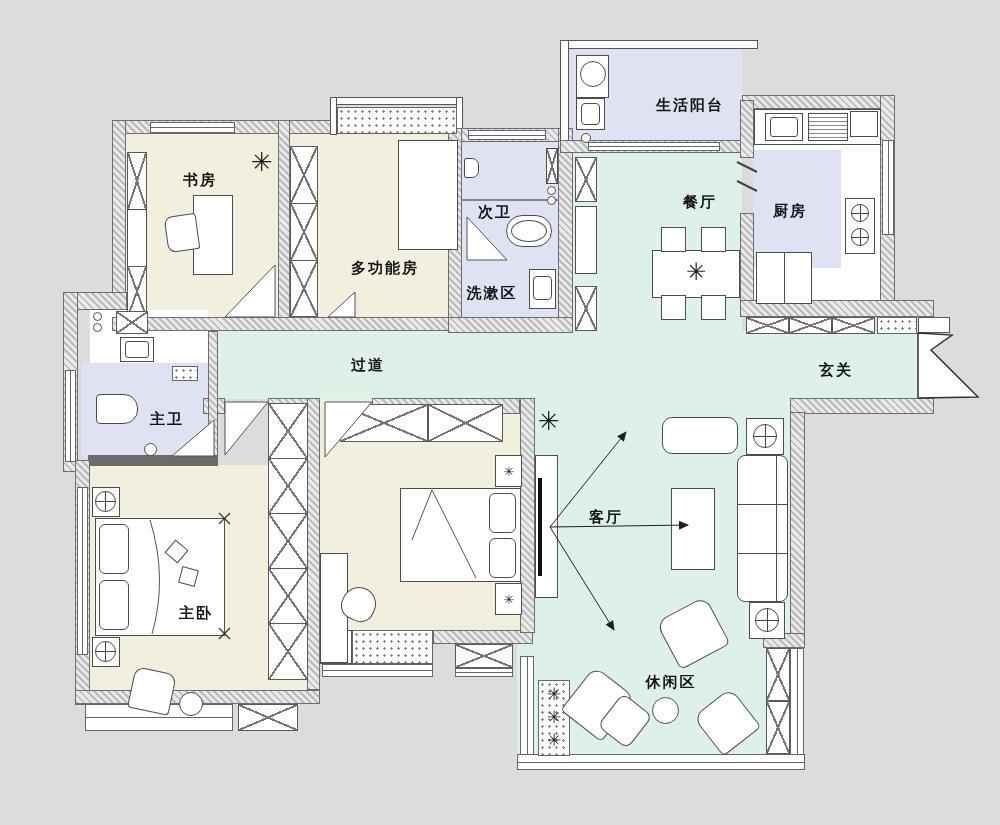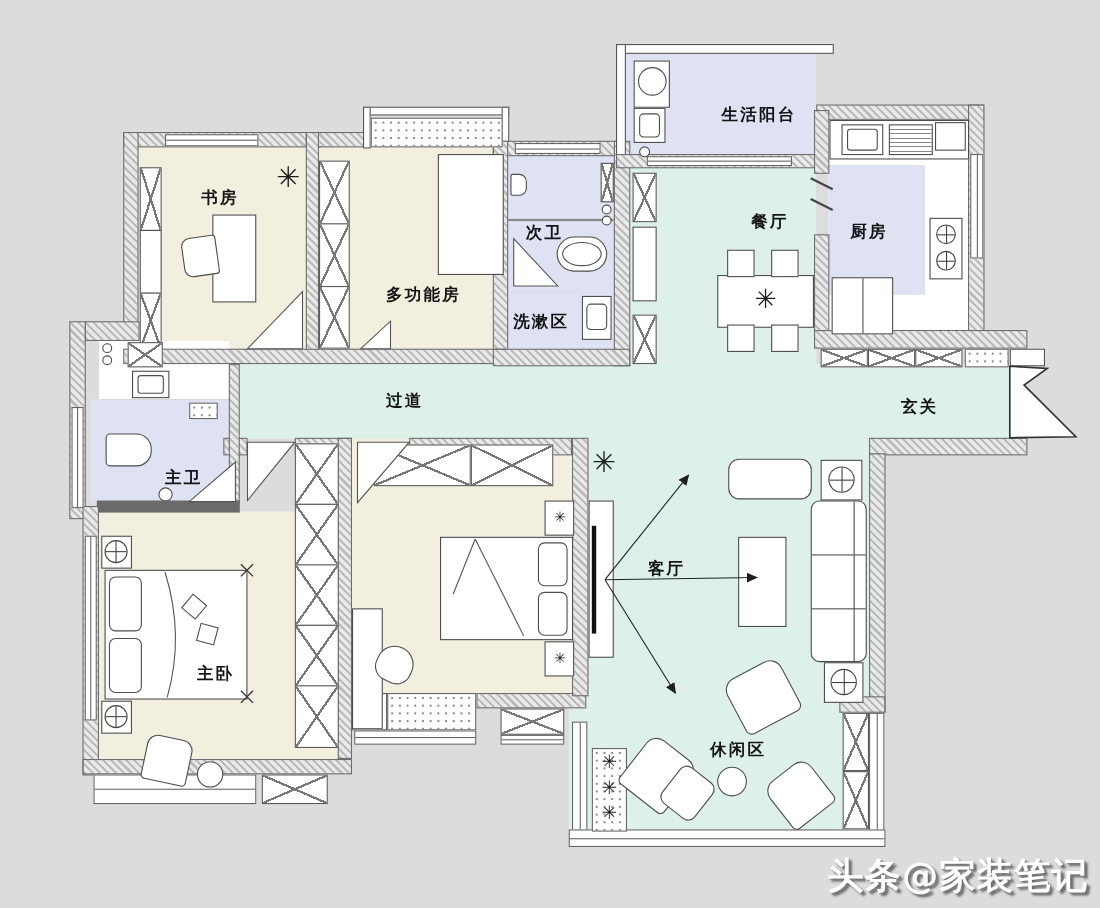--- a/index.html
+++ b/index.html
@@ -267,19 +267,18 @@
 
   <div class="rlabel" style="left:200px;top:180px;">书房</div>
   <div class="rlabel" style="left:385px;top:268px;">多功能房</div>
   <div class="rlabel" style="left:495px;top:212px;">次卫</div>
   <div class="rlabel" style="left:492px;top:293px;">洗漱区</div>
   <div class="rlabel" style="left:690px;top:95px;margin-top:10px;">生活阳台</div>
   <div class="rlabel" style="left:700px;top:202px;">餐厅</div>
   <div class="rlabel" style="left:790px;top:211px;">厨房</div>
   <div class="rlabel" style="left:368px;top:365px;">过道</div>
   <div class="rlabel" style="left:836px;top:370px;">玄关</div>
-  <div class="rlabel" style="left:167px;top:419px;margin-top:16px;">主卫</div>
+  <div class="rlabel" style="left:167px;top:419px;">主卫</div>
   <div class="rlabel" style="left:196px;top:613px;">主卧</div>
   <div class="rlabel" style="left:606px;top:517px;">客厅</div>
   <div class="rlabel" style="left:671px;top:682px;">休闲区</div>
 
-  <div class="wm">头条@家装笔记</div>
 </div>
 
 </body></html>

